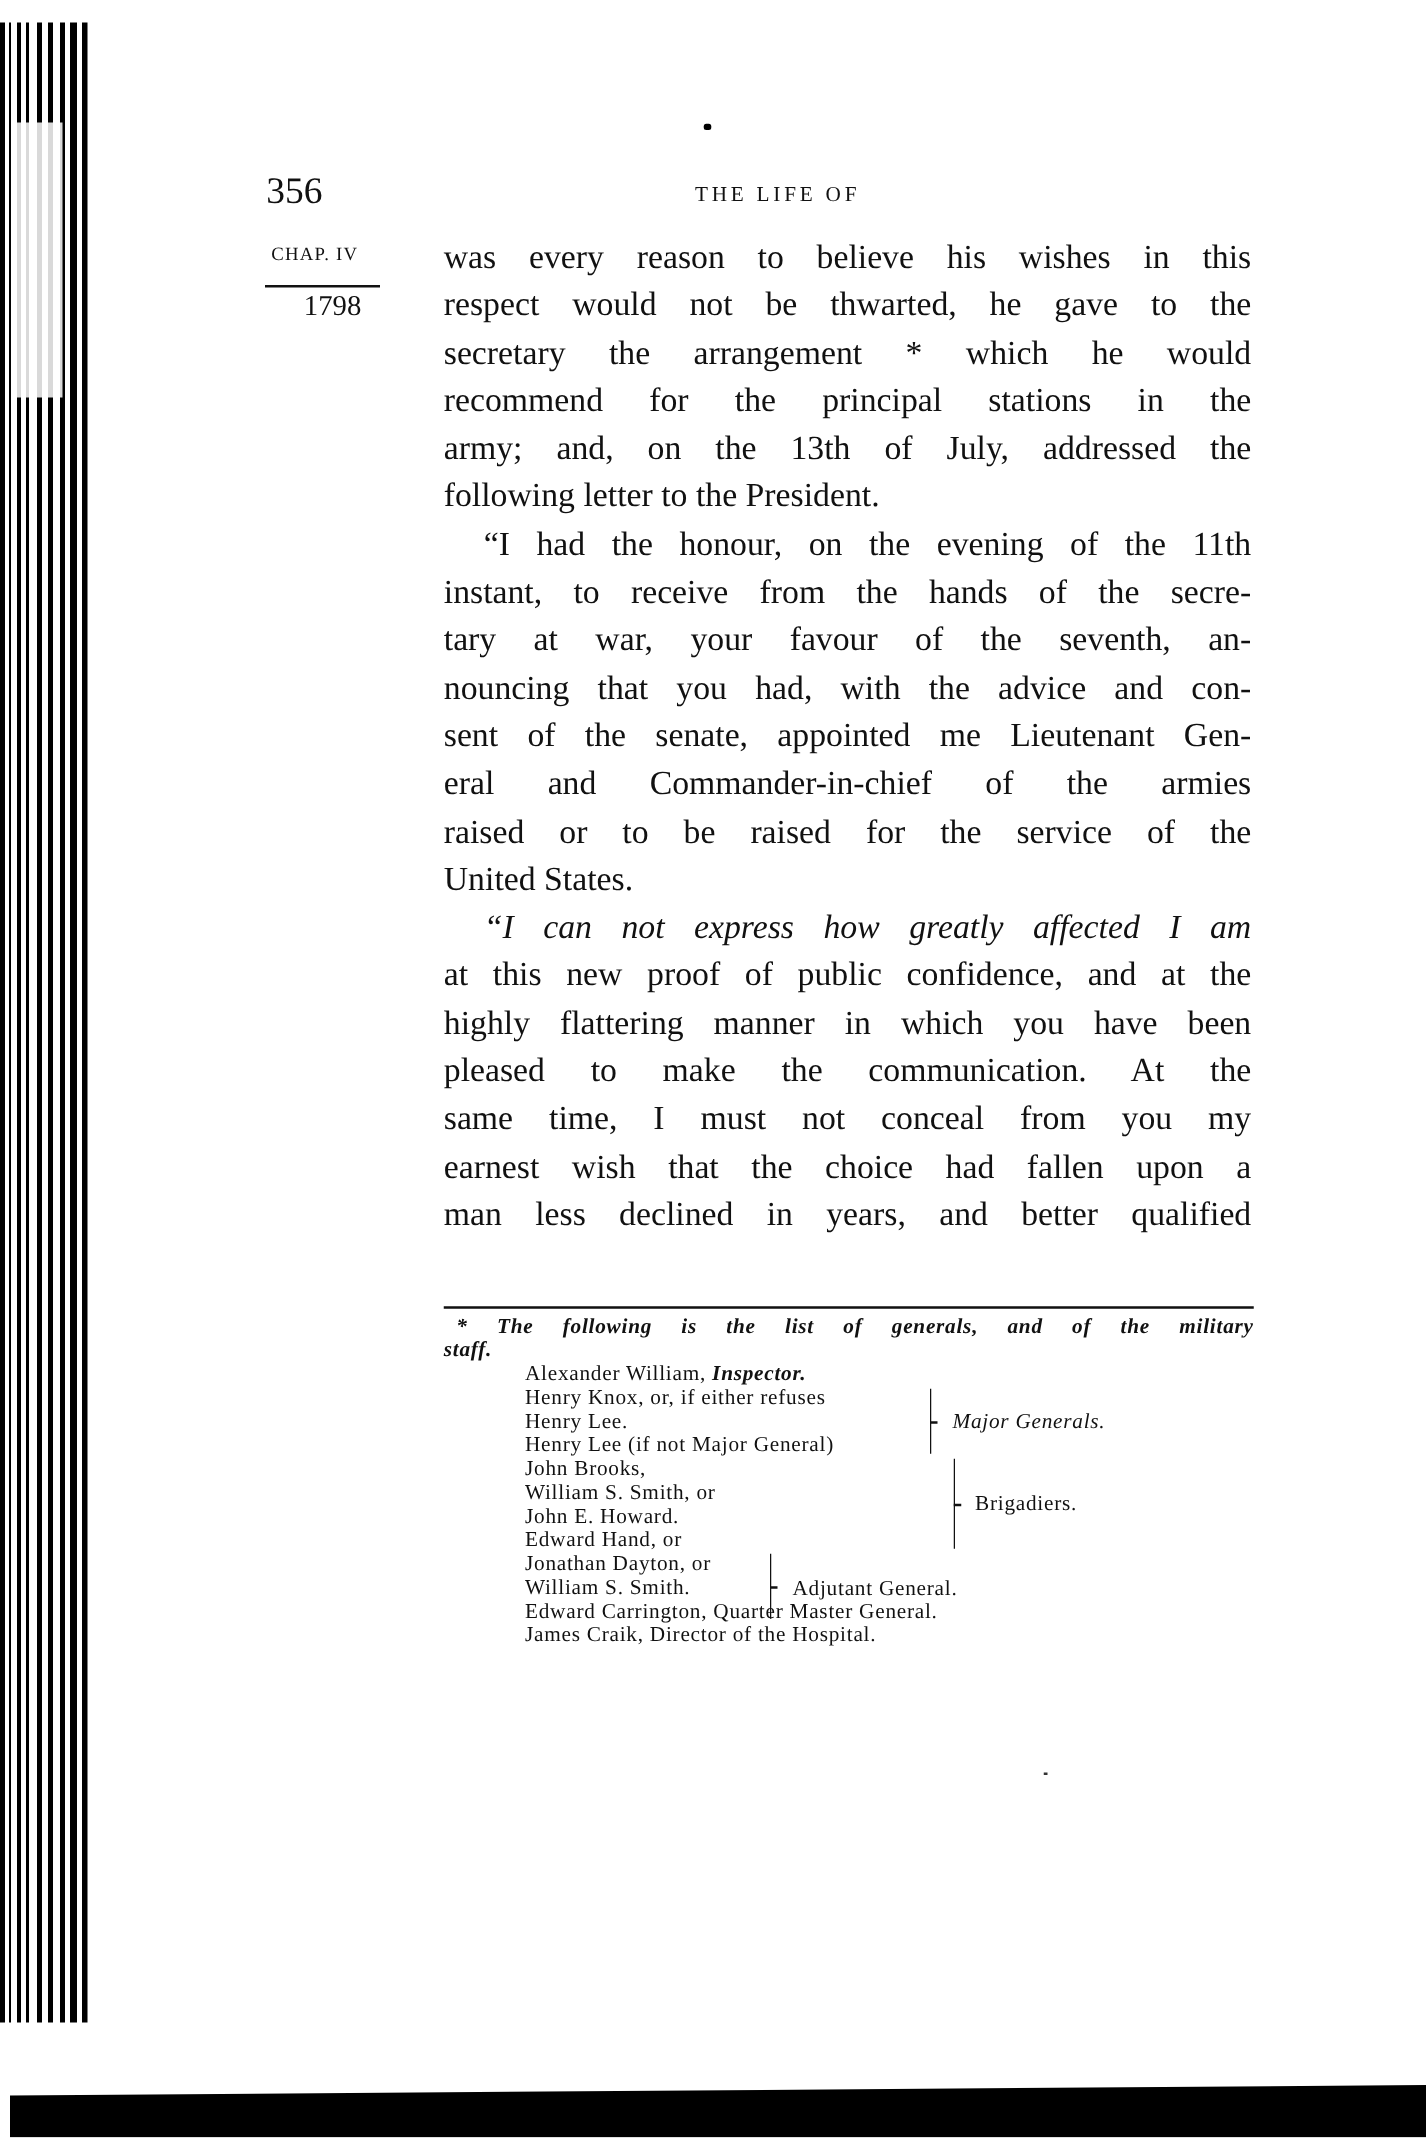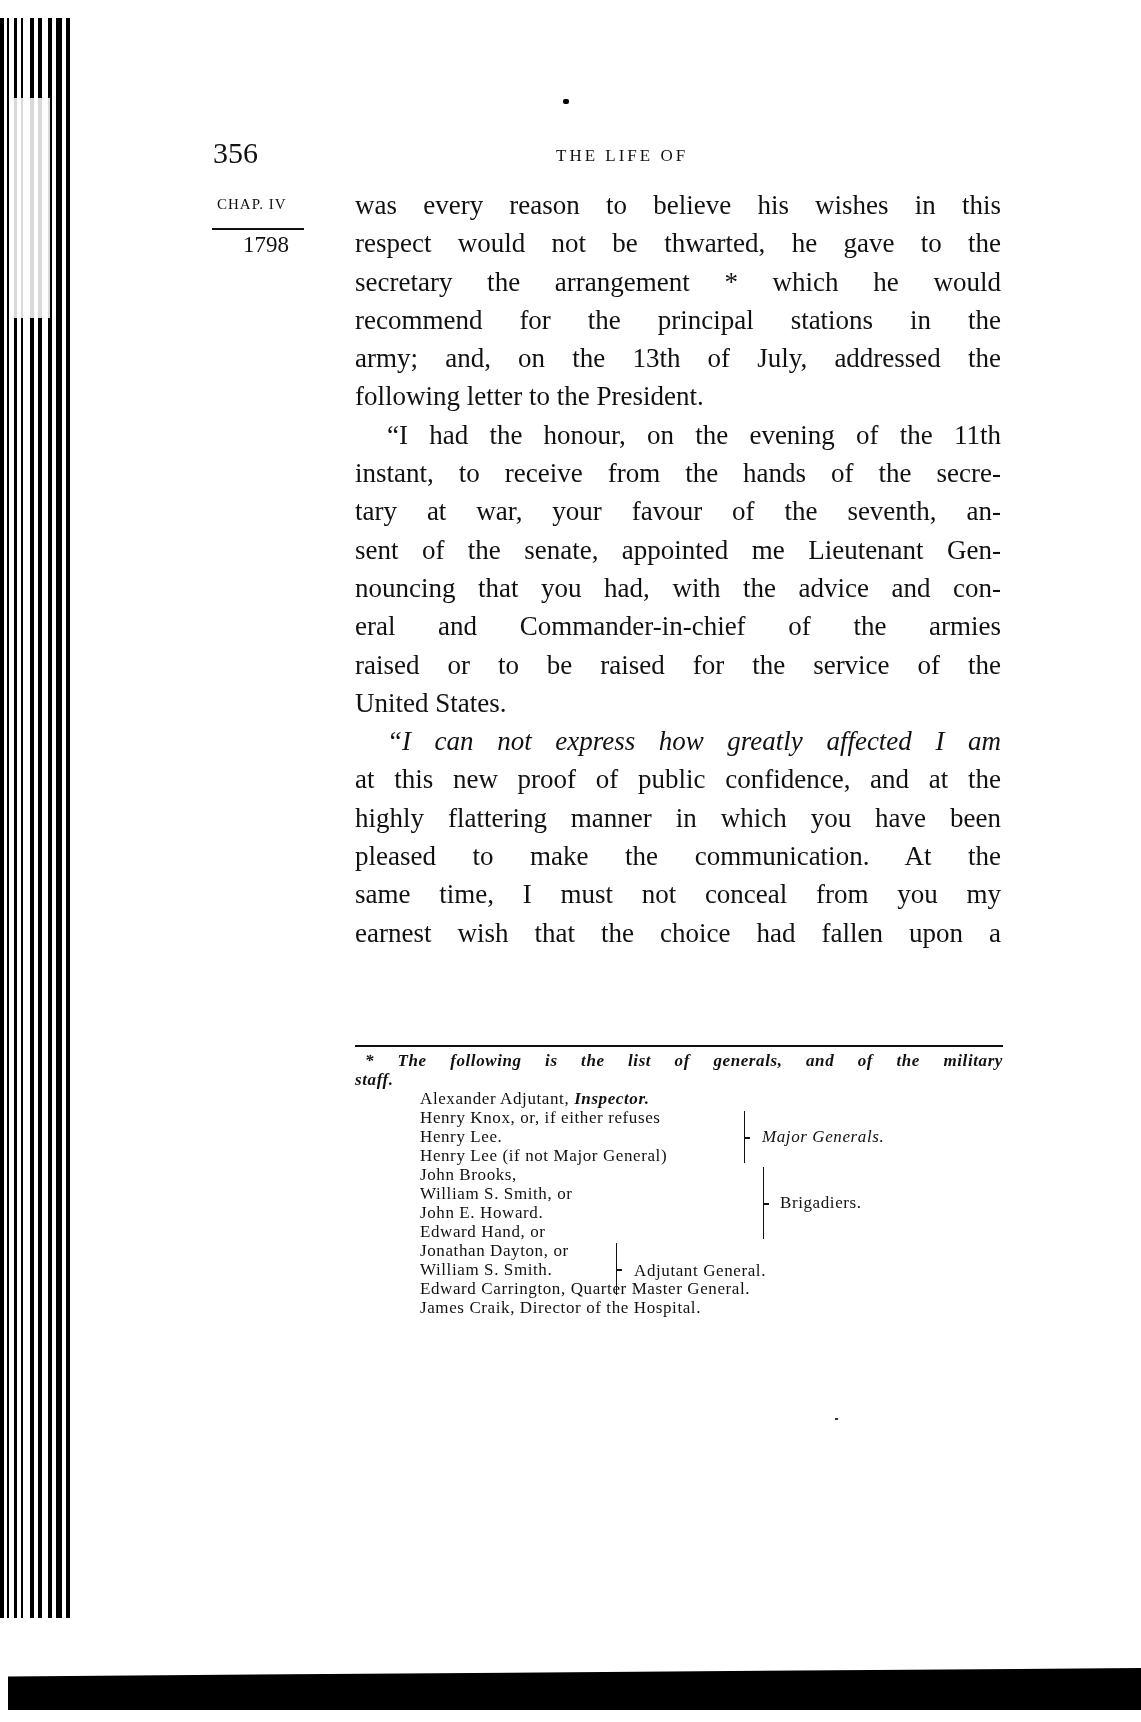--- a/index.html
+++ b/index.html
@@ -100,44 +100,45 @@
     <span class="line">respect would not be thwarted, he gave to the</span>
     <span class="line">secretary the arrangement * which he would</span>
     <span class="line">recommend for the principal stations in the</span>
     <span class="line">army; and, on the 13th of July, addressed the</span>
     <span class="line last">following letter to the President.</span>
   </p>
   <p>
     <span class="line" style="padding-left:32px;box-sizing:border-box;">“I had the honour, on the evening of the 11th</span>
     <span class="line">instant, to receive from the hands of the secre-</span>
     <span class="line">tary at war, your favour of the seventh, an-</span>
+    <span class="line">nouncing that you had, with the advice and con-</span>
     <span class="line">sent of the senate, appointed me Lieutenant Gen-</span>
-    <span class="line">nouncing that you had, with the advice and con-</span>
     <span class="line">eral and Commander-in-chief of the armies</span>
     <span class="line">raised or to be raised for the service of the</span>
     <span class="line last">United States.</span>
   </p>
   <p>
     <span class="line" style="padding-left:32px;box-sizing:border-box;font-style:italic;">“I can not express how greatly affected I am</span>
     <span class="line">at this new proof of public confidence, and at the</span>
     <span class="line">highly flattering manner in which you have been</span>
     <span class="line">pleased to make the communication. At the</span>
     <span class="line">same time, I must not conceal from you my</span>
     <span class="line">earnest wish that the choice had fallen upon a</span>
+    <span class="line">man less declined in years, and better qualified</span>
   </p>
 </div>
 
 <div class="footnote-rule"></div>
 
 <div class="footnote">
   <span class="fn-intro">* The following is the list of generals, and of the military</span>
   <span class="fn-intro2">staff.</span>
 
   <div class="fn-list">
-    <span class="fn-row"><span>Alexander Adjutant,</span> <i>Inspector.</i></span>
+    <span class="fn-row"><span>Alexander William,</span> <i>Inspector.</i></span>
 
     <span class="fn-row">Henry Knox, or, if either refuses</span>
     <span class="fn-row">Henry Lee.</span>
     <span class="brace" style="left:318px; top:22px; height:52px;"></span>
     <span class="group-label" style="left:342px; top:38px;font-style:italic;">Major Generals.</span>
 
     <span class="fn-row">Henry Lee (if not Major General)</span>
     <span class="fn-row">John Brooks,</span>
     <span class="fn-row">William S. Smith, or</span>
     <span class="fn-row">John E. Howard.</span>

